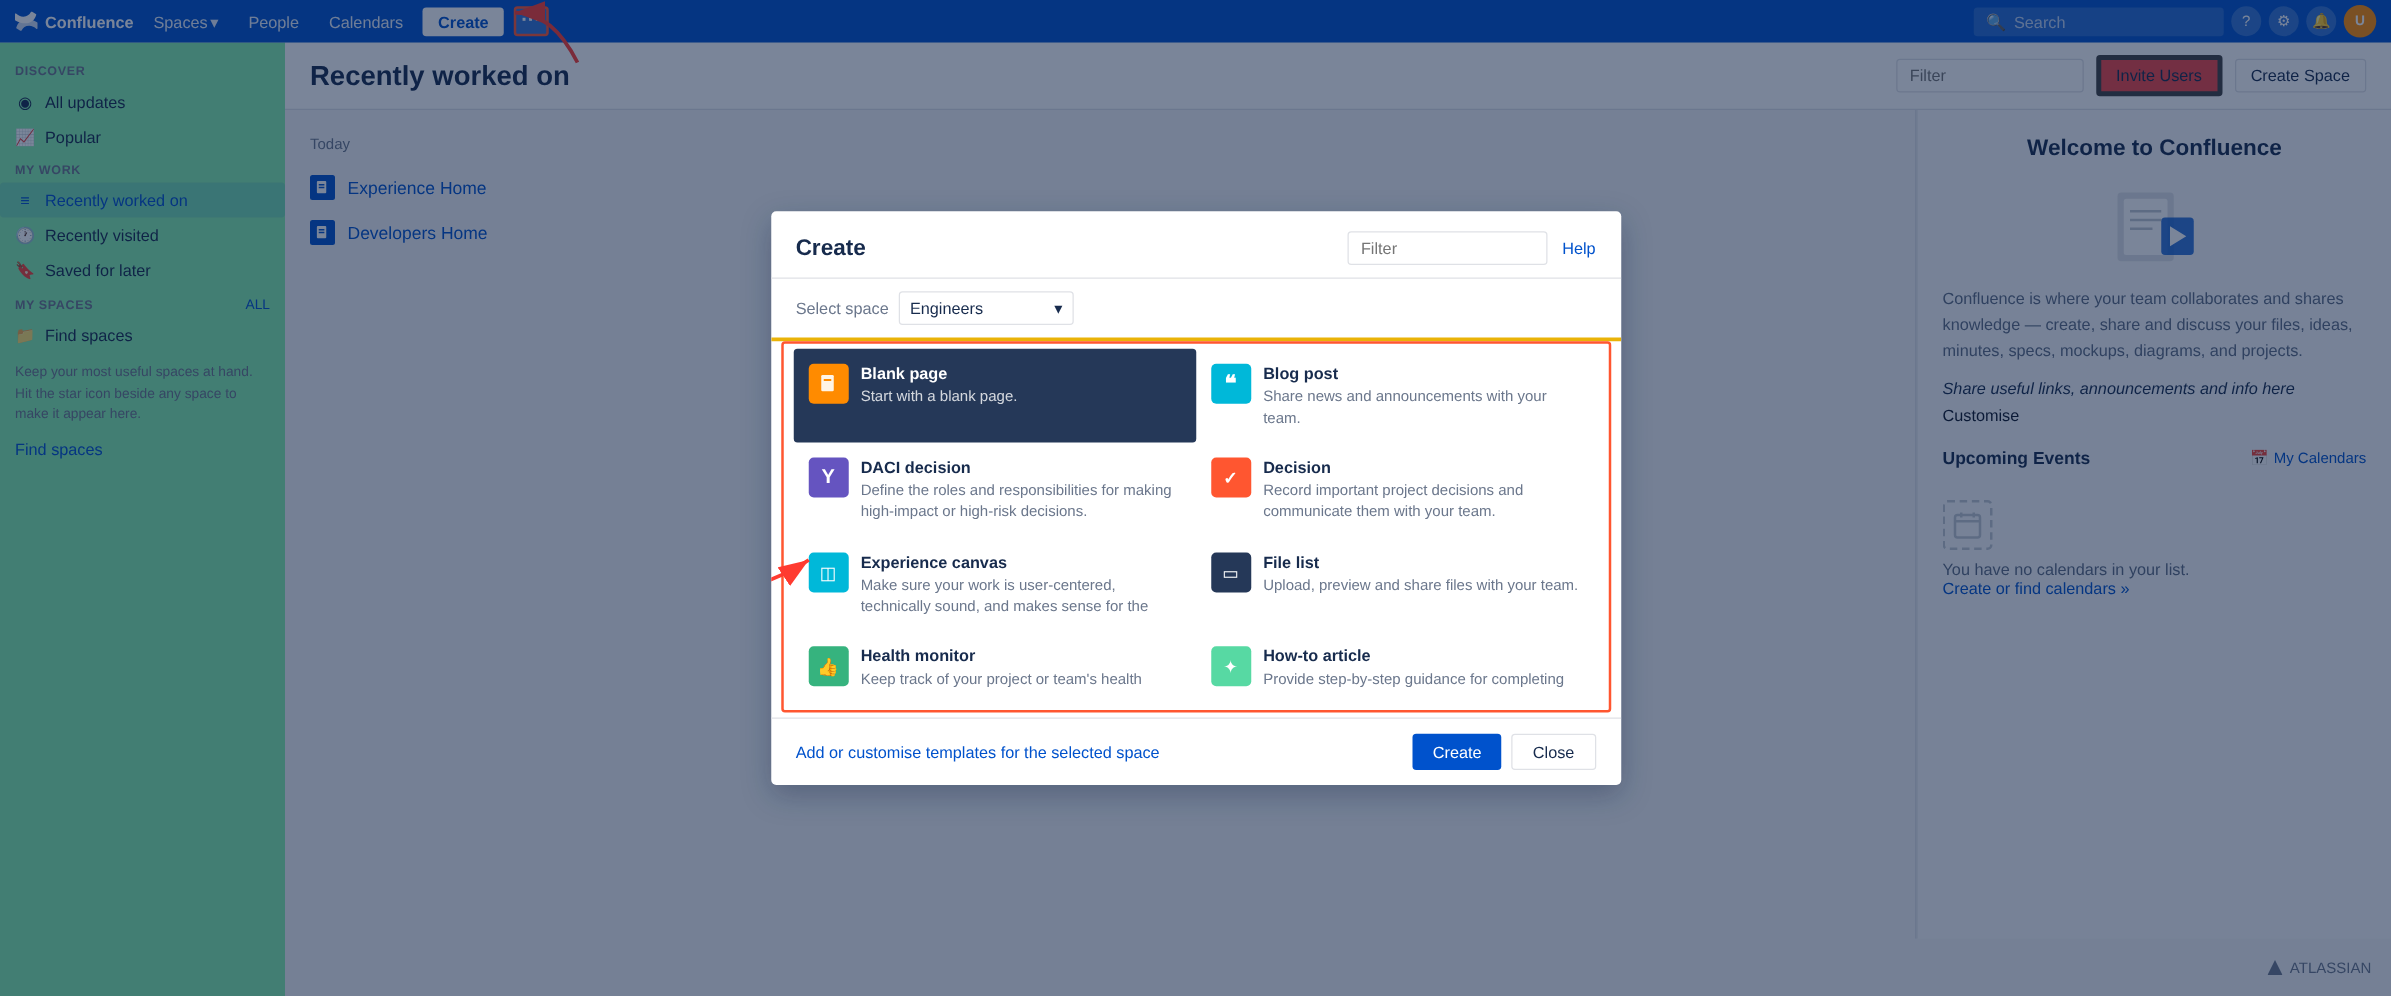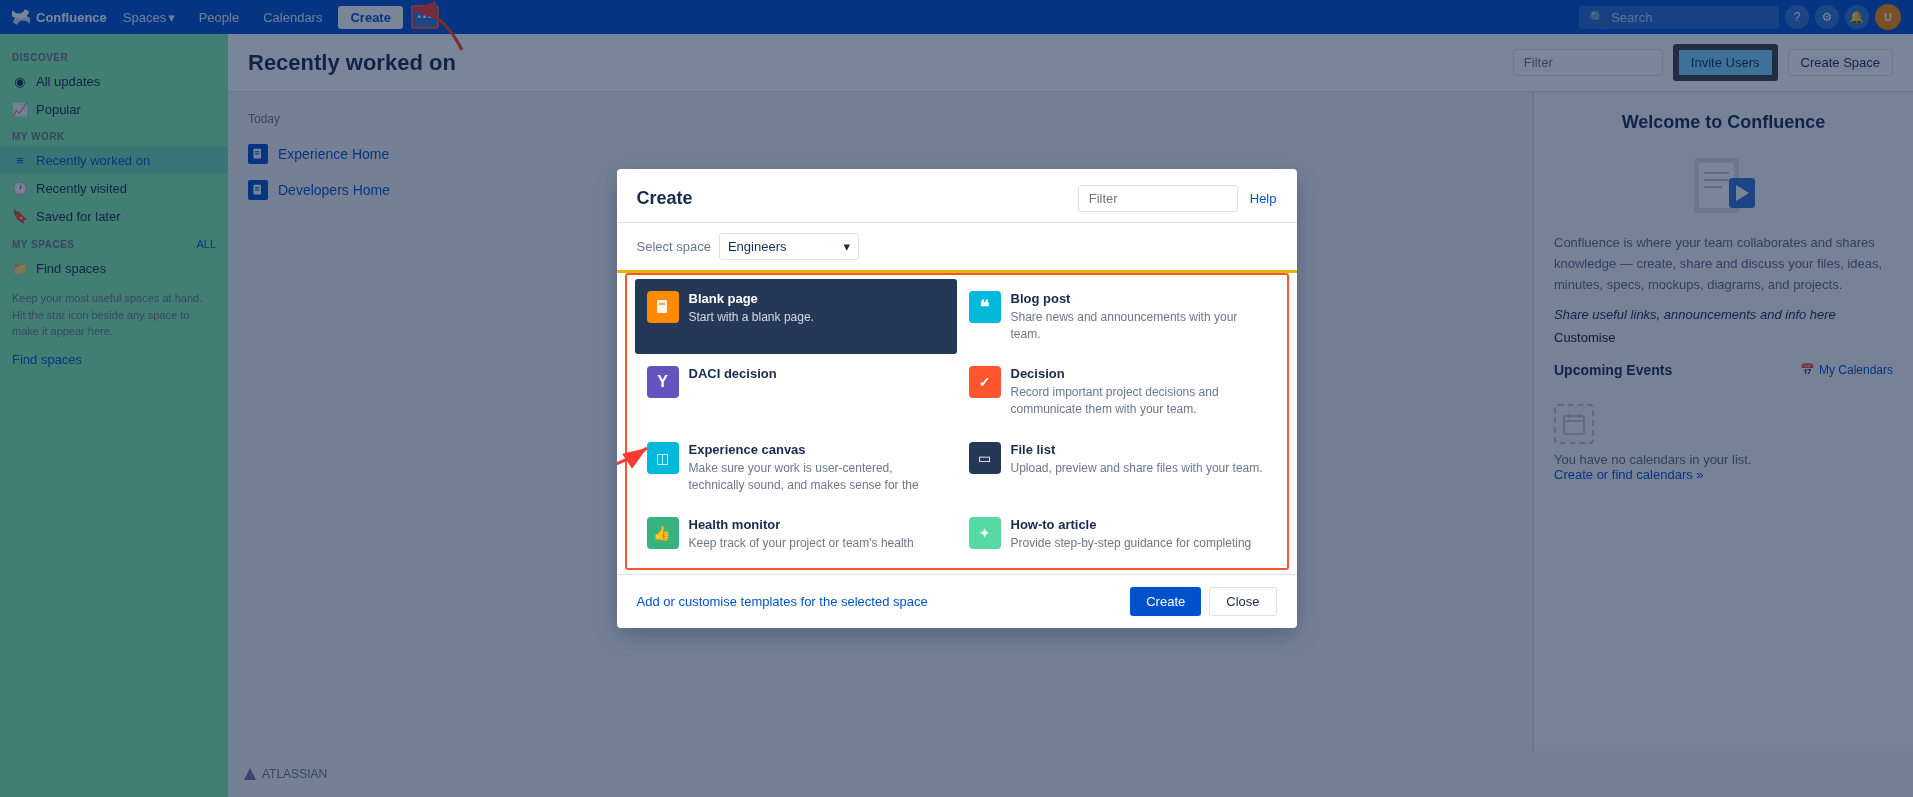--- a/index.html
+++ b/index.html
@@ -78,21 +78,21 @@
     .sidebar-my-spaces-title { font-size: 10px; font-weight: 700; text-transform: uppercase; color: #6b778c; letter-spacing: 0.5px; }
     .sidebar-all { font-size: 11px; color: #0052cc; cursor: pointer; }
     .sidebar-hint { font-size: 11px; color: #6b778c; padding: 8px 12px; line-height: 1.5; }
     .sidebar-find-spaces { font-size: 13px; color: #0052cc; padding: 4px 12px; cursor: pointer; }
 
     
     .main-header { background: white; padding: 10px 20px; display: flex; align-items: center; justify-content: space-between; border-bottom: 1px solid #dfe1e6; }
     .main-title { font-size: 22px; font-weight: 600; color: #172b4d; }
     .main-header-right { display: flex; align-items: center; gap: 10px; }
     .filter-input { border: 1px solid #dfe1e6; border-radius: 3px; padding: 5px 10px; font-size: 13px; color: #6b778c; width: 150px; outline: none; }
-    .btn-invite { background: #7dd3fc; border: 6px solid #404040; color: #172b4d; padding: 5px 12px; border-radius: 3px; font-size: 13px; cursor: pointer; }
+    .btn-invite { background: #ef4444; border: 4px solid #404040; color: #172b4d; padding: 5px 12px; border-radius: 3px; font-size: 13px; cursor: pointer; }
     .btn-create-space { background: white; border: 1px solid #dfe1e6; color: #172b4d; padding: 5px 12px; border-radius: 3px; font-size: 13px; cursor: pointer; }
 
     .main-body { padding: 20px; }
     .section-day { font-size: 12px; color: #6b778c; margin-bottom: 10px; }
     .page-item { display: flex; align-items: center; gap: 10px; padding: 8px 0; cursor: pointer; }
     .page-icon { width: 20px; height: 20px; background: #0052cc; display: flex; align-items: center; justify-content: center; border-radius: 2px; flex-shrink: 0; }
     .page-icon svg { width: 12px; height: 12px; fill: white; }
     .page-name { font-size: 14px; color: #0052cc; }
 
     
@@ -129,21 +129,21 @@
     .template-name-white { color: white; }
     .template-desc { font-size: 12px; color: #6b778c; line-height: 1.4; }
     .template-desc-white { color: rgba(255,255,255,0.8); }
     .modal-footer { padding: 12px 20px; border-top: 1px solid #dfe1e6; display: flex; align-items: center; justify-content: space-between; }
     .modal-footer-left { color: #0052cc; font-size: 13px; cursor: pointer; }
     .modal-footer-right { display: flex; gap: 8px; }
     .btn-create-modal { background: #0052cc; color: white; border: none; padding: 6px 16px; border-radius: 3px; font-size: 13px; cursor: pointer; }
     .btn-close-modal { background: white; color: #172b4d; border: 1px solid #dfe1e6; padding: 6px 16px; border-radius: 3px; font-size: 13px; cursor: pointer; }
 
     .atlassian-footer { text-align: center; padding: 16px; color: #6b778c; font-size: 12px; }
-    .atlassian-footer-logo { display: flex; align-items: center; justify-content: flex-start; gap: 6px; }
+    .atlassian-footer-logo { display: flex; align-items: center; justify-content: flex-end; gap: 6px; }
   </style>
 </head>
 <body>
 
 <nav class="navbar">
   <div class="navbar-logo">
     <svg viewBox="0 0 32 32" fill="none">
       <path d="M2 24.5c-.4.6-.3 1.4.4 1.8l5.2 3.1c.6.4 1.4.2 1.8-.4 2.3-3.9 5.1-6.6 10.7-6.6 4.1 0 7.8 2.1 10 4.2l.1.1c.5.5 1.3.5 1.8 0l4.1-4.1c.5-.5.5-1.3 0-1.8C32.1 16.8 24.9 13 17 13 9.3 13 4 17.8 2 24.5z" fill="white" opacity="0.8"></path>
       <path d="M30 7.5c.4-.6.3-1.4-.4-1.8L24.4 2.6c-.6-.4-1.4-.2-1.8.4-2.3 3.9-5.1 6.6-10.7 6.6C7.8 9.6 4.1 7.5 1.9 5.4L1.8 5.3C1.3 4.8.5 4.8 0 5.3L-.1 5.4l-4 4.1c-.5.5-.5 1.3 0 1.8C-.1 15.2 7.1 19 15 19c7.7 0 13-4.8 15-11.5z" fill="white"></path>
     </svg>
@@ -348,20 +348,21 @@
           <div>
             <div class="template-name">Blog post</div>
             <div class="template-desc">Share news and announcements with your team.</div>
           </div>
         </div>
 
         <div class="template-item">
           <div class="template-icon" style="background:#6554c0; width:32px;height:32px;border-radius:4px;display:flex;align-items:center;justify-content:center;flex-shrink:0; color:white; font-size:16px; font-weight:bold;">Y</div>
           <div>
             <div class="template-name">DACI decision</div>
+            <div class="template-desc">Define the roles and responsibilities for making high-impact or high-risk decisions.</div>
           </div>
         </div>
 
         <div class="template-item">
           <div class="template-icon" style="background:#ff5630; width:32px;height:32px;border-radius:4px;display:flex;align-items:center;justify-content:center;flex-shrink:0; color:white; font-size:14px; font-weight:bold;">✓</div>
           <div>
             <div class="template-name">Decision</div>
             <div class="template-desc">Record important project decisions and communicate them with your team.</div>
           </div>
         </div>

